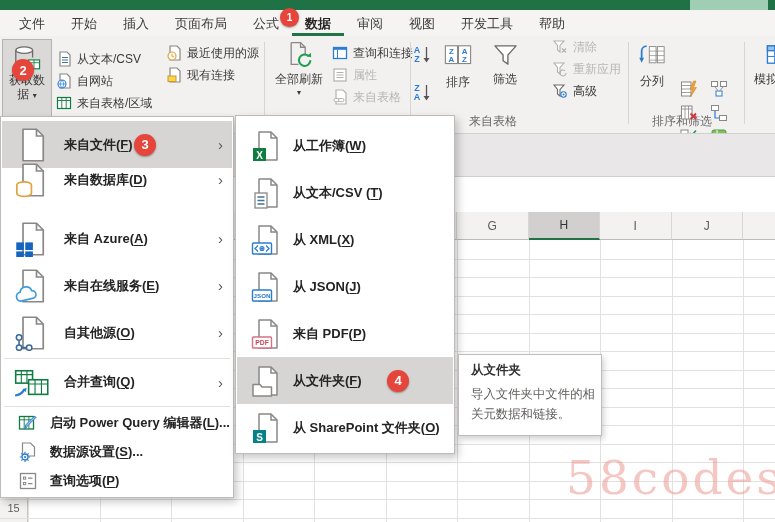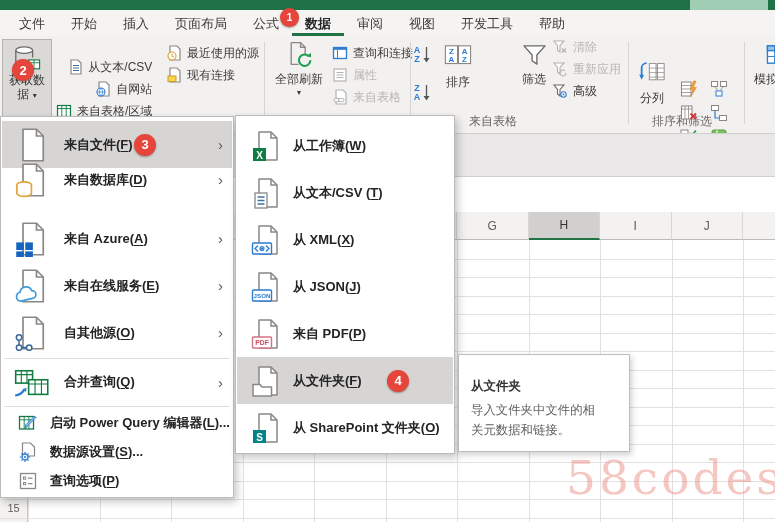--- a/index.html
+++ b/index.html
@@ -42,21 +42,21 @@
   .mitem .icn{position:absolute;left:12px;display:flex}
   .mitem.small .icn{left:16px}
   .mlabel{margin-left:62px;font-size:13px;font-weight:600;color:#242424;white-space:nowrap}
   .mitem.small .mlabel{margin-left:48px}
   .submenu .mitem .icn{left:14px}
   .submenu .mlabel{margin-left:56px}
   .chev{position:absolute;right:9px;font-size:15px;color:#5a5a5a}
   .msep{position:absolute;left:3px;right:3px;height:1px;background:#e1dfdd}
   .badge{position:absolute;border-radius:50%;background:#e5453a;color:#fff;font-weight:700;display:flex;align-items:center;justify-content:center;box-shadow:0 1px 2px rgba(0,0,0,.35);z-index:15}
   
-  #tooltip{position:absolute;left:458px;top:354px;width:172px;box-sizing:border-box;background:#fff;border:1px solid #bfbdbb;box-shadow:2px 3px 6px rgba(0,0,0,.18);padding:23px 12px 10px;z-index:12}
+  #tooltip{position:absolute;left:458px;top:354px;width:144px;box-sizing:border-box;background:#fff;border:1px solid #bfbdbb;box-shadow:2px 3px 6px rgba(0,0,0,.18);padding:7px 12px 10px;z-index:12}
   #tooltip .tt-title{font-size:12.5px;font-weight:700;color:#323130;margin-bottom:6px}
   #tooltip .tt-body{font-size:12.4px;color:#605e5c;line-height:1.6;width:136px}
   
   #watermark{position:absolute;left:566px;top:450px;font-family:"DejaVu Serif","Liberation Serif",serif;font-size:47px;color:#ee9a92;opacity:.55;letter-spacing:3px;z-index:6;pointer-events:none}
   .icn{display:inline-flex;flex:none}
   u{text-underline-offset:2px}
 </style>
 </head>
 <body>
 
@@ -84,21 +84,21 @@
           <svg width="30" height="28" viewBox="0 0 30 30">
             <ellipse cx="12" cy="5.5" rx="9" ry="3.5" fill="#fff" stroke="#6b6a69" stroke-width="1.4"></ellipse>
             <path d="M3 5.5v14.5c0 1.9 4 3.4 9 3.4.9 0 1.9-.1 2.8-.2M21 5.5v8" fill="none" stroke="#6b6a69" stroke-width="1.4"></path>
             <rect x="16.5" y="16" width="12" height="9.5" fill="#fff" stroke="#107c41" stroke-width="1.2"></rect>
             <path d="M16.5 19h12M22.5 16v9.5" stroke="#107c41" stroke-width=".9"></path>
           </svg>
         </span>
         <div class="gdlab">获取数</div>
         <div class="gdlab">据 <span class="dd">▾</span></div>
       </div>
-      <div class="rcol" style="left: 56px; top: 20px; align-items: flex-end;">
+      <div class="rcol" style="left: 56px; top: 12px;">
         <div class="rsmall">
           <span class="icn">
             <svg width="16" height="16" viewBox="0 0 16 16">
               <path d="M4 1h7l3 3v11H4z" fill="#fff" stroke="#8a8886" stroke-width="1.2"></path>
               <path d="M6 6.5h6M6 9h6M6 11.5h6" stroke="#41719c" stroke-width="1.1"></path>
             </svg>
           </span>
           <span>从文本/CSV</span>
         </div>
         <div class="rsmall">
@@ -246,29 +246,29 @@
             <rect x="1.5" y="3" width="13" height="19" fill="#fff" stroke="#8a8886" stroke-width="1.2"></rect>
             <rect x="15.5" y="3" width="13" height="19" fill="#fff" stroke="#8a8886" stroke-width="1.2"></rect>
             <text x="8" y="12" font-size="8.5" font-weight="bold" fill="#2b7cd3" text-anchor="middle">Z</text>
             <text x="8" y="20.5" font-size="8.5" font-weight="bold" fill="#2b7cd3" text-anchor="middle">A</text>
             <text x="22" y="12" font-size="8.5" font-weight="bold" fill="#2b7cd3" text-anchor="middle">A</text>
             <text x="22" y="20.5" font-size="8.5" font-weight="bold" fill="#2b7cd3" text-anchor="middle">Z</text>
           </svg>
         </span>
         <div>排序</div>
       </div>
-      <div class="rbig" style="left: 508px; top: 7px; width: 52px; justify-content: center;">
+      <div class="rbig" style="left: 479px; top: 7px; width: 52px; justify-content: center;">
         <span class="icn">
           <svg width="27" height="25" viewBox="0 0 26 26">
             <path d="M2 3h22l-8.5 9.5V22l-5-3.5v-6z" fill="#fff" stroke="#6b6a69" stroke-width="1.4" stroke-linejoin="round"></path>
           </svg>
         </span>
         <div>筛选</div>
       </div>
-      <div class="rbig" style="left: 630px; top: 24px; width: 44px;">
+      <div class="rbig" style="left: 630px; top: 7px; width: 44px;">
         <span class="icn">
           <svg width="30" height="27" viewBox="0 0 30 30">
             <path d="M3.5 18V9a5.5 5.5 0 0 1 5.5-5.5" fill="none" stroke="#2b7cd3" stroke-width="2"></path>
             <path d="M.8 16.5l2.7 5.5 2.7-5.5z" fill="#2b7cd3"></path>
             <rect x="12" y="4" width="7.5" height="18" fill="#fff" stroke="#8a8886"></rect>
             <rect x="21" y="4" width="7.5" height="18" fill="#fff" stroke="#8a8886"></rect>
             <path d="M12 9h16.5M12 14h16.5M12 19h16.5" stroke="#8a8886" stroke-width=".8"></path>
           </svg>
         </span>
         <div>分列</div>

